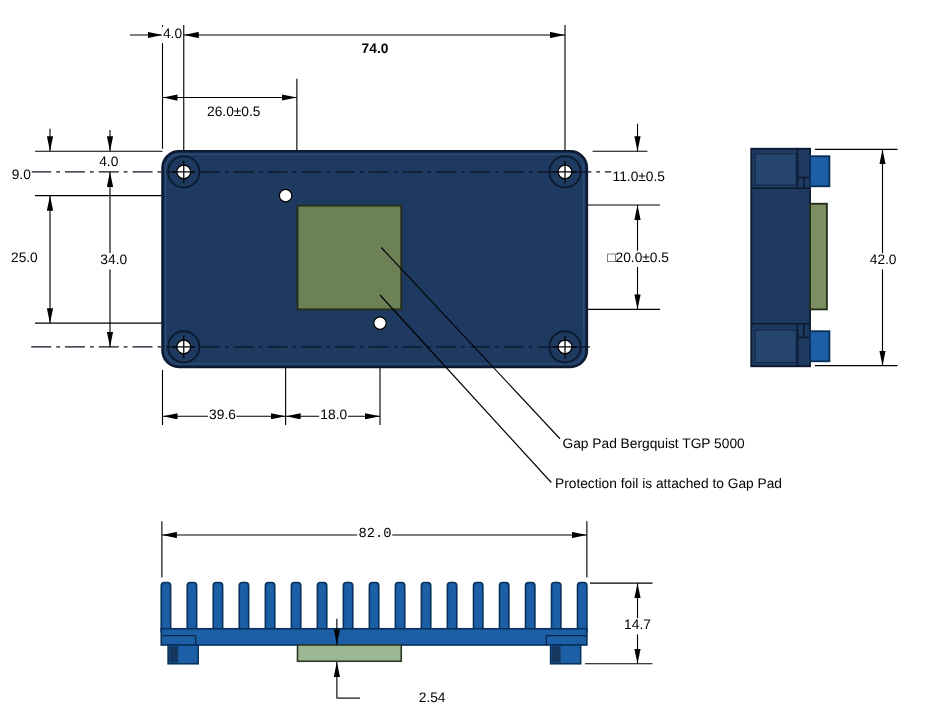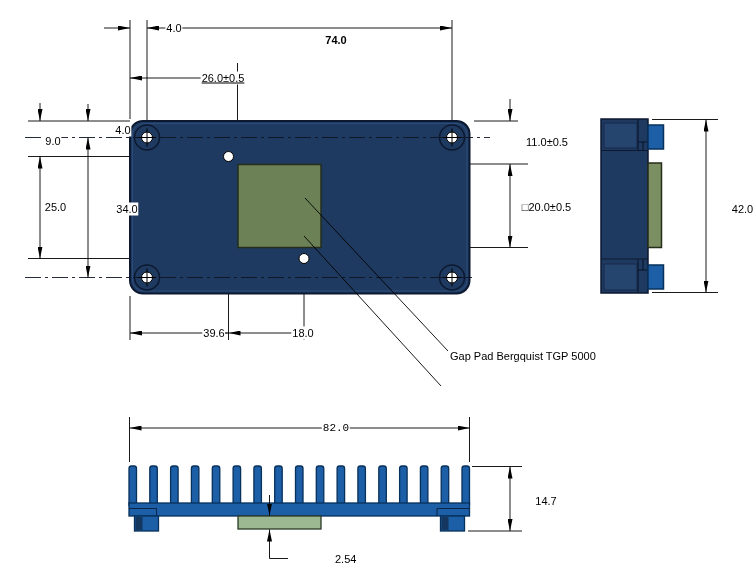--- a/index.html
+++ b/index.html
@@ -1,21 +1,21 @@
 <!DOCTYPE html>
 <html><head>
 <meta charset="utf-8">
 <style>
   html,body{margin:0;padding:0;background:#ffffff;}
   .canvas{position:relative;width:755px;height:576px;background:#fff;overflow:hidden;
           font-family:"Liberation Sans", sans-serif;}
   .canvas svg{position:absolute;left:0;top:0;}
   .t{position:absolute;font-size:11px;line-height:13px;color:#000;white-space:nowrap;
      background:#fff;padding:0 1px;}
-  .c{transform:translate(-50%,-50%);margin-left:36px;}
+  .c{transform:translate(-50%,-50%);}
   .l{transform:translate(0,-50%);}
   .nb{background:transparent;padding:0;}
 </style>
 </head>
 <body>
 
 <div class="canvas">
 
 <svg width="755" height="576" viewBox="0 0 755 576">
   <defs>
@@ -173,28 +173,29 @@
       <line x1="510" y1="466.5" x2="510" y2="531" marker-start="url(#a)" marker-end="url(#a)"></line>
       <line x1="269.5" y1="495" x2="269.5" y2="515.5" marker-end="url(#a)"></line>
       <line x1="269.5" y1="529.5" x2="269.5" y2="558.5" marker-start="url(#a)"></line>
       <line x1="269.5" y1="558.5" x2="288" y2="558.5"></line>
     </g>
   </g>
 </svg>
 
 <span class="t c" style="left:138px;top:28px;">4.0</span>
 <span class="t c" style="left:300px;top:40px;font-weight:bold;">74.0</span>
-<span class="t c" style="left:187px;top:78px;text-decoration:underline;">26.0±0.5</span>
+<span class="t c" style="left:187px;top:90px;">26.0±0.5</span>
 <span class="t c" style="left:17px;top:140.5px;">9.0</span>
 <span class="t c" style="left:87px;top:130px;">4.0</span>
 <span class="t c" style="left:19.5px;top:207px;">25.0</span>
 <span class="t c" style="left:91px;top:209px;">34.0</span>
 <span class="t c" style="left:178px;top:333px;">39.6</span>
 <span class="t c" style="left:267px;top:333px;">18.0</span>
 <span class="t c" style="left:511px;top:141.5px;">11.0±0.5</span>
 <span class="t c" style="left:510.5px;top:206.5px;">□20.0±0.5</span>
 <span class="t c" style="left:706.5px;top:208.5px;">42.0</span>
 <span class="t c" style="left:300px;top:428px;font-family:Liberation Mono, monospace;">82.0</span>
 <span class="t c" style="left:510px;top:500.5px;">14.7</span>
 <span class="t l nb" style="left:291px;top:559px;margin-left:44px;">2.54</span>
 <span class="t l nb" style="left:450px;top:356px;">Gap Pad Bergquist TGP 5000</span>
+<span class="t l nb" style="left:444px;top:387.5px;">Protection foil is attached to Gap Pad</span>
 
 </div>
 
 </body></html>

